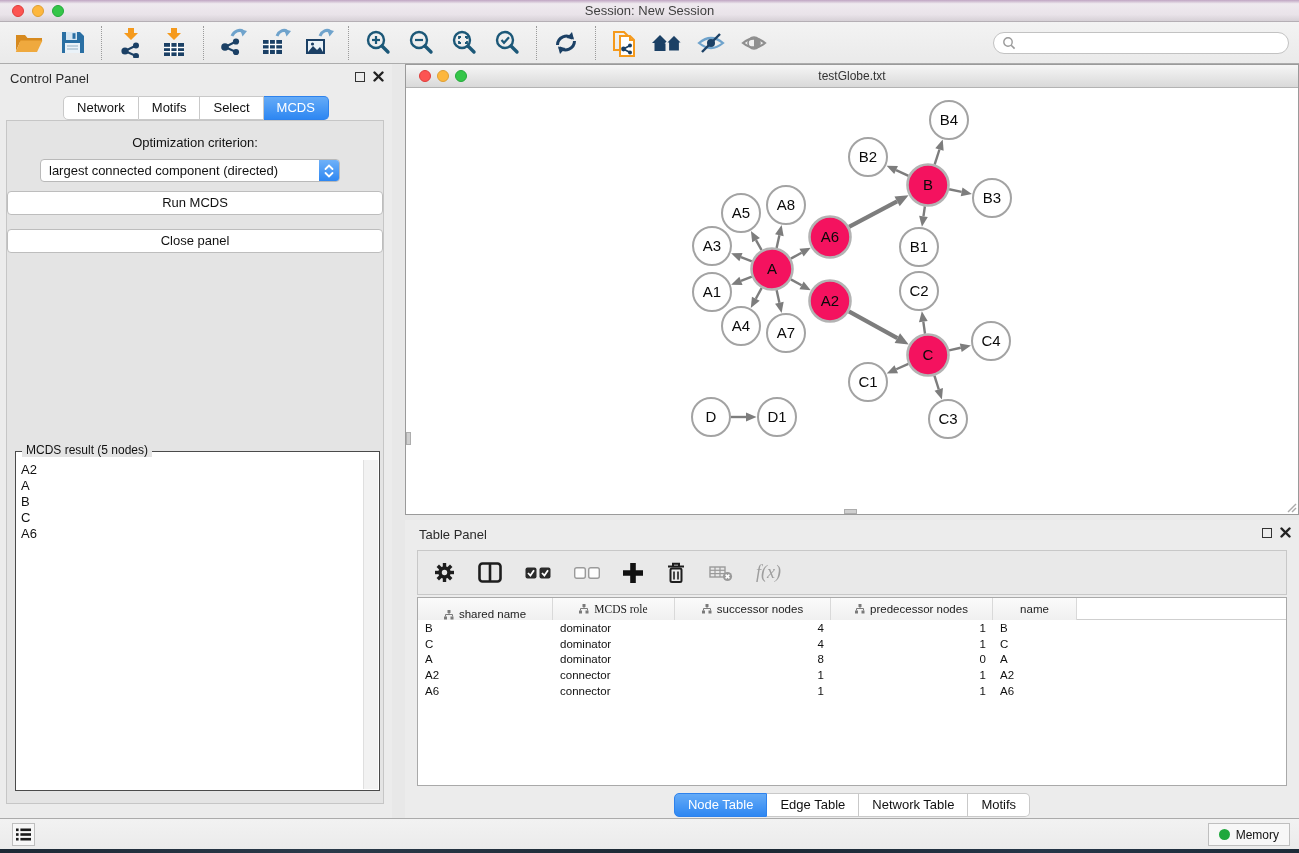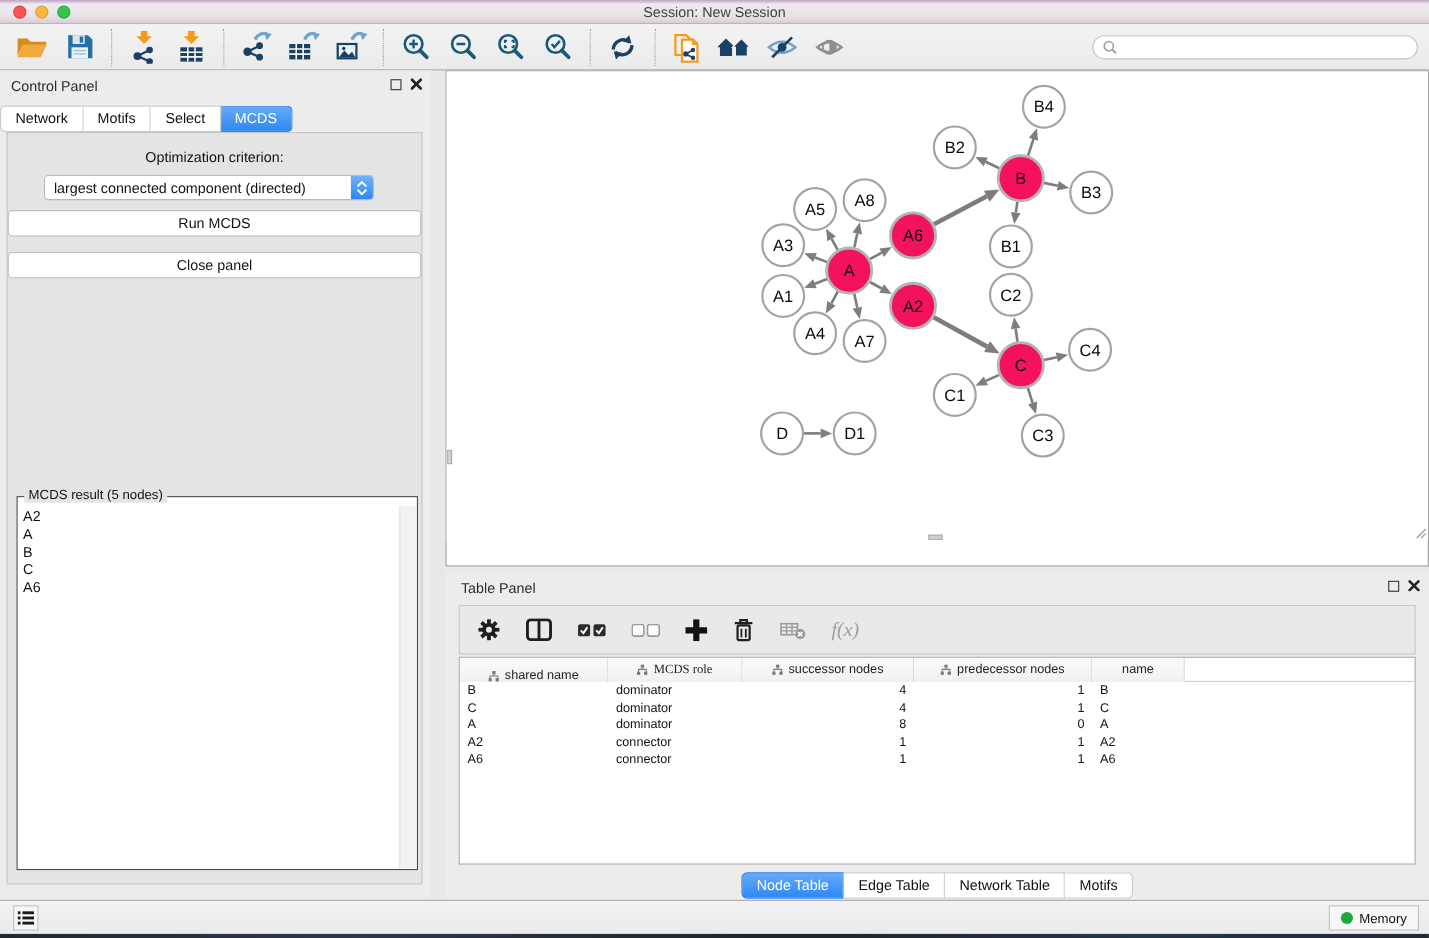--- a/index.html
+++ b/index.html
@@ -31,21 +31,21 @@
   .searchbox input { border:none; outline:none; flex:1; font-size:12px;
     font-family:"Liberation Sans",sans-serif; background:transparent; }
 
   
   .cpanel { position:absolute; left:0; top:64px; width:392px; height:754px; background:#ECECEC; }
   .panel-head { position:relative; height:28px; }
   .panel-head .ph-title { position:absolute; left:10px; top:7px; font-size:13px; color:#2B2B2B; }
   .winbtns { position:absolute; right:8px; top:7px; display:flex; gap:8px; align-items:center; }
   .floatsq { width:10px; height:10px; border:1.5px solid #333; background:transparent; }
 
-  .seg { display:flex; margin-top:4px; }
+  .seg { display:flex; justify-content:center; margin-top:4px; }
   .seg .tab { background:#FFF; border:1px solid #C9C9C9; border-left-width:0;
     padding:3px 13px 4px; font-size:13px; color:#111; cursor:default; }
   .seg .tab:first-child { border-left-width:1px; border-radius:5px 0 0 5px; }
   .seg .tab:last-child { border-radius:0 5px 5px 0; }
   .seg .tab.selected { background:linear-gradient(#65ABF7,#2E87F2);
     color:#FFF; border-color:#2E82EC; }
 
   .cp-body { position:absolute; left:6px; top:56px; width:378px; height:684px;
     background:#E4E4E4; border:1px solid #C6C6C6; }
   .opt-label { margin-top:14px; text-align:center; font-size:13px; color:#111; }
@@ -338,20 +338,28 @@
           <div class="mcds-item">B</div>
           <div class="mcds-item">C</div>
           <div class="mcds-item">A6</div>
         </div>
       <div class="mcds-scroll"></div>
     </div>
   </div>
 </div>
 
 <div class="netwin">
+  <div class="net-title">
+    <div class="lights">
+      <div class="light red"></div>
+      <div class="light yellow"></div>
+      <div class="light green"></div>
+    </div>
+    <div class="ttl">testGlobe.txt</div>
+  </div>
   <div class="canvas">
     <svg id="graph-svg" width="892" height="426">
         <line x1="355.5872085151387" y1="162.18979602734728" x2="350.01379237352097" y2="152.12168944894108" stroke="#7D7D7D" stroke-width="2.4"></line>
         <polygon points="344.9284756018445,142.93531076462233 353.8633224888545,149.99069956366714 346.1642622581874,154.25267933421503" fill="#7D7D7D"></polygon>
         <line x1="370.5944828943168" y1="159.99664962598038" x2="373.3753967570316" y2="147.28390053928413" stroke="#7D7D7D" stroke-width="2.4"></line>
         <polygon points="375.6192139844886,137.02645035662337 377.6737568335751,148.22416680602802 369.07703668048805,146.34363427254024" fill="#7D7D7D"></polygon>
         <line x1="345.92445847800593" y1="173.30437574990228" x2="334.94612963636354" y2="169.096016360606" stroke="#7D7D7D" stroke-width="2.4"></line>
         <polygon points="325.141795404692,165.33768823846526 336.5210480875463,164.98753344447698 333.37121118518075,173.20449927673502" fill="#7D7D7D"></polygon>
         <line x1="345.92445847800593" y1="188.69562425009772" x2="334.94612963636354" y2="192.903983639394" stroke="#7D7D7D" stroke-width="2.4"></line>
         <polygon points="325.141795404692,196.66231176153474 333.37121118518075,188.79550072326498 336.5210480875463,197.01246655552302" fill="#7D7D7D"></polygon>

